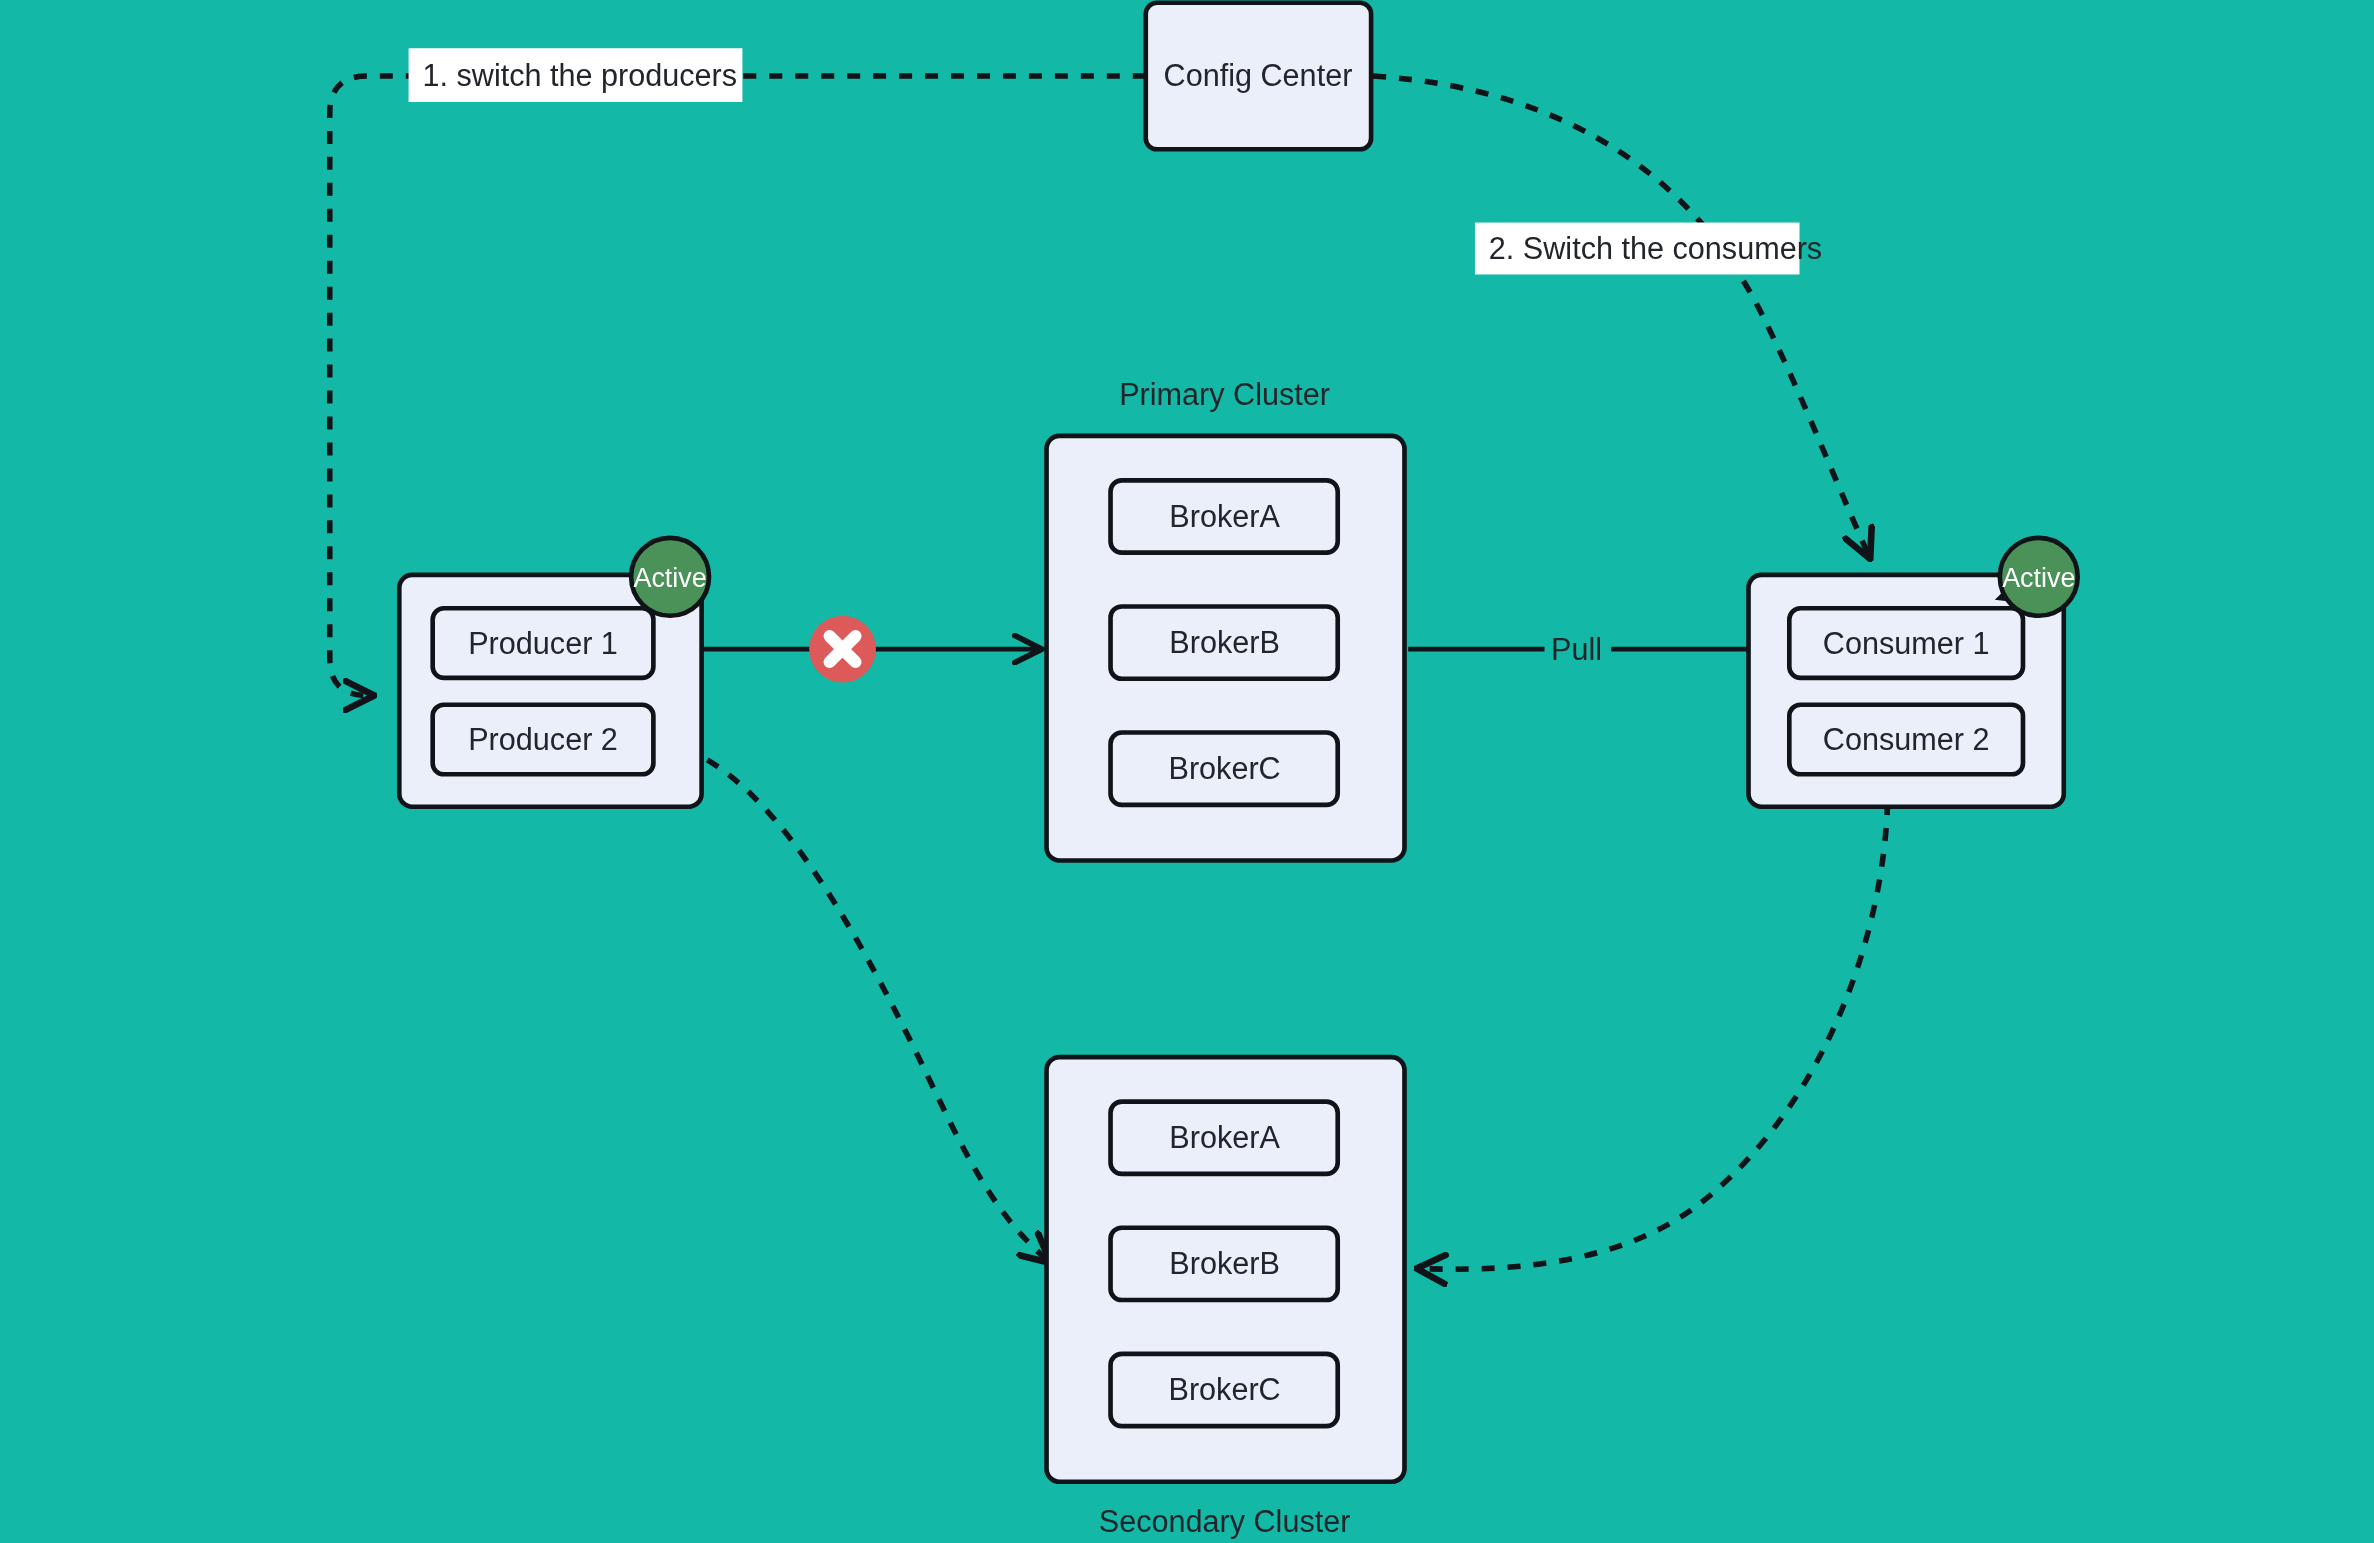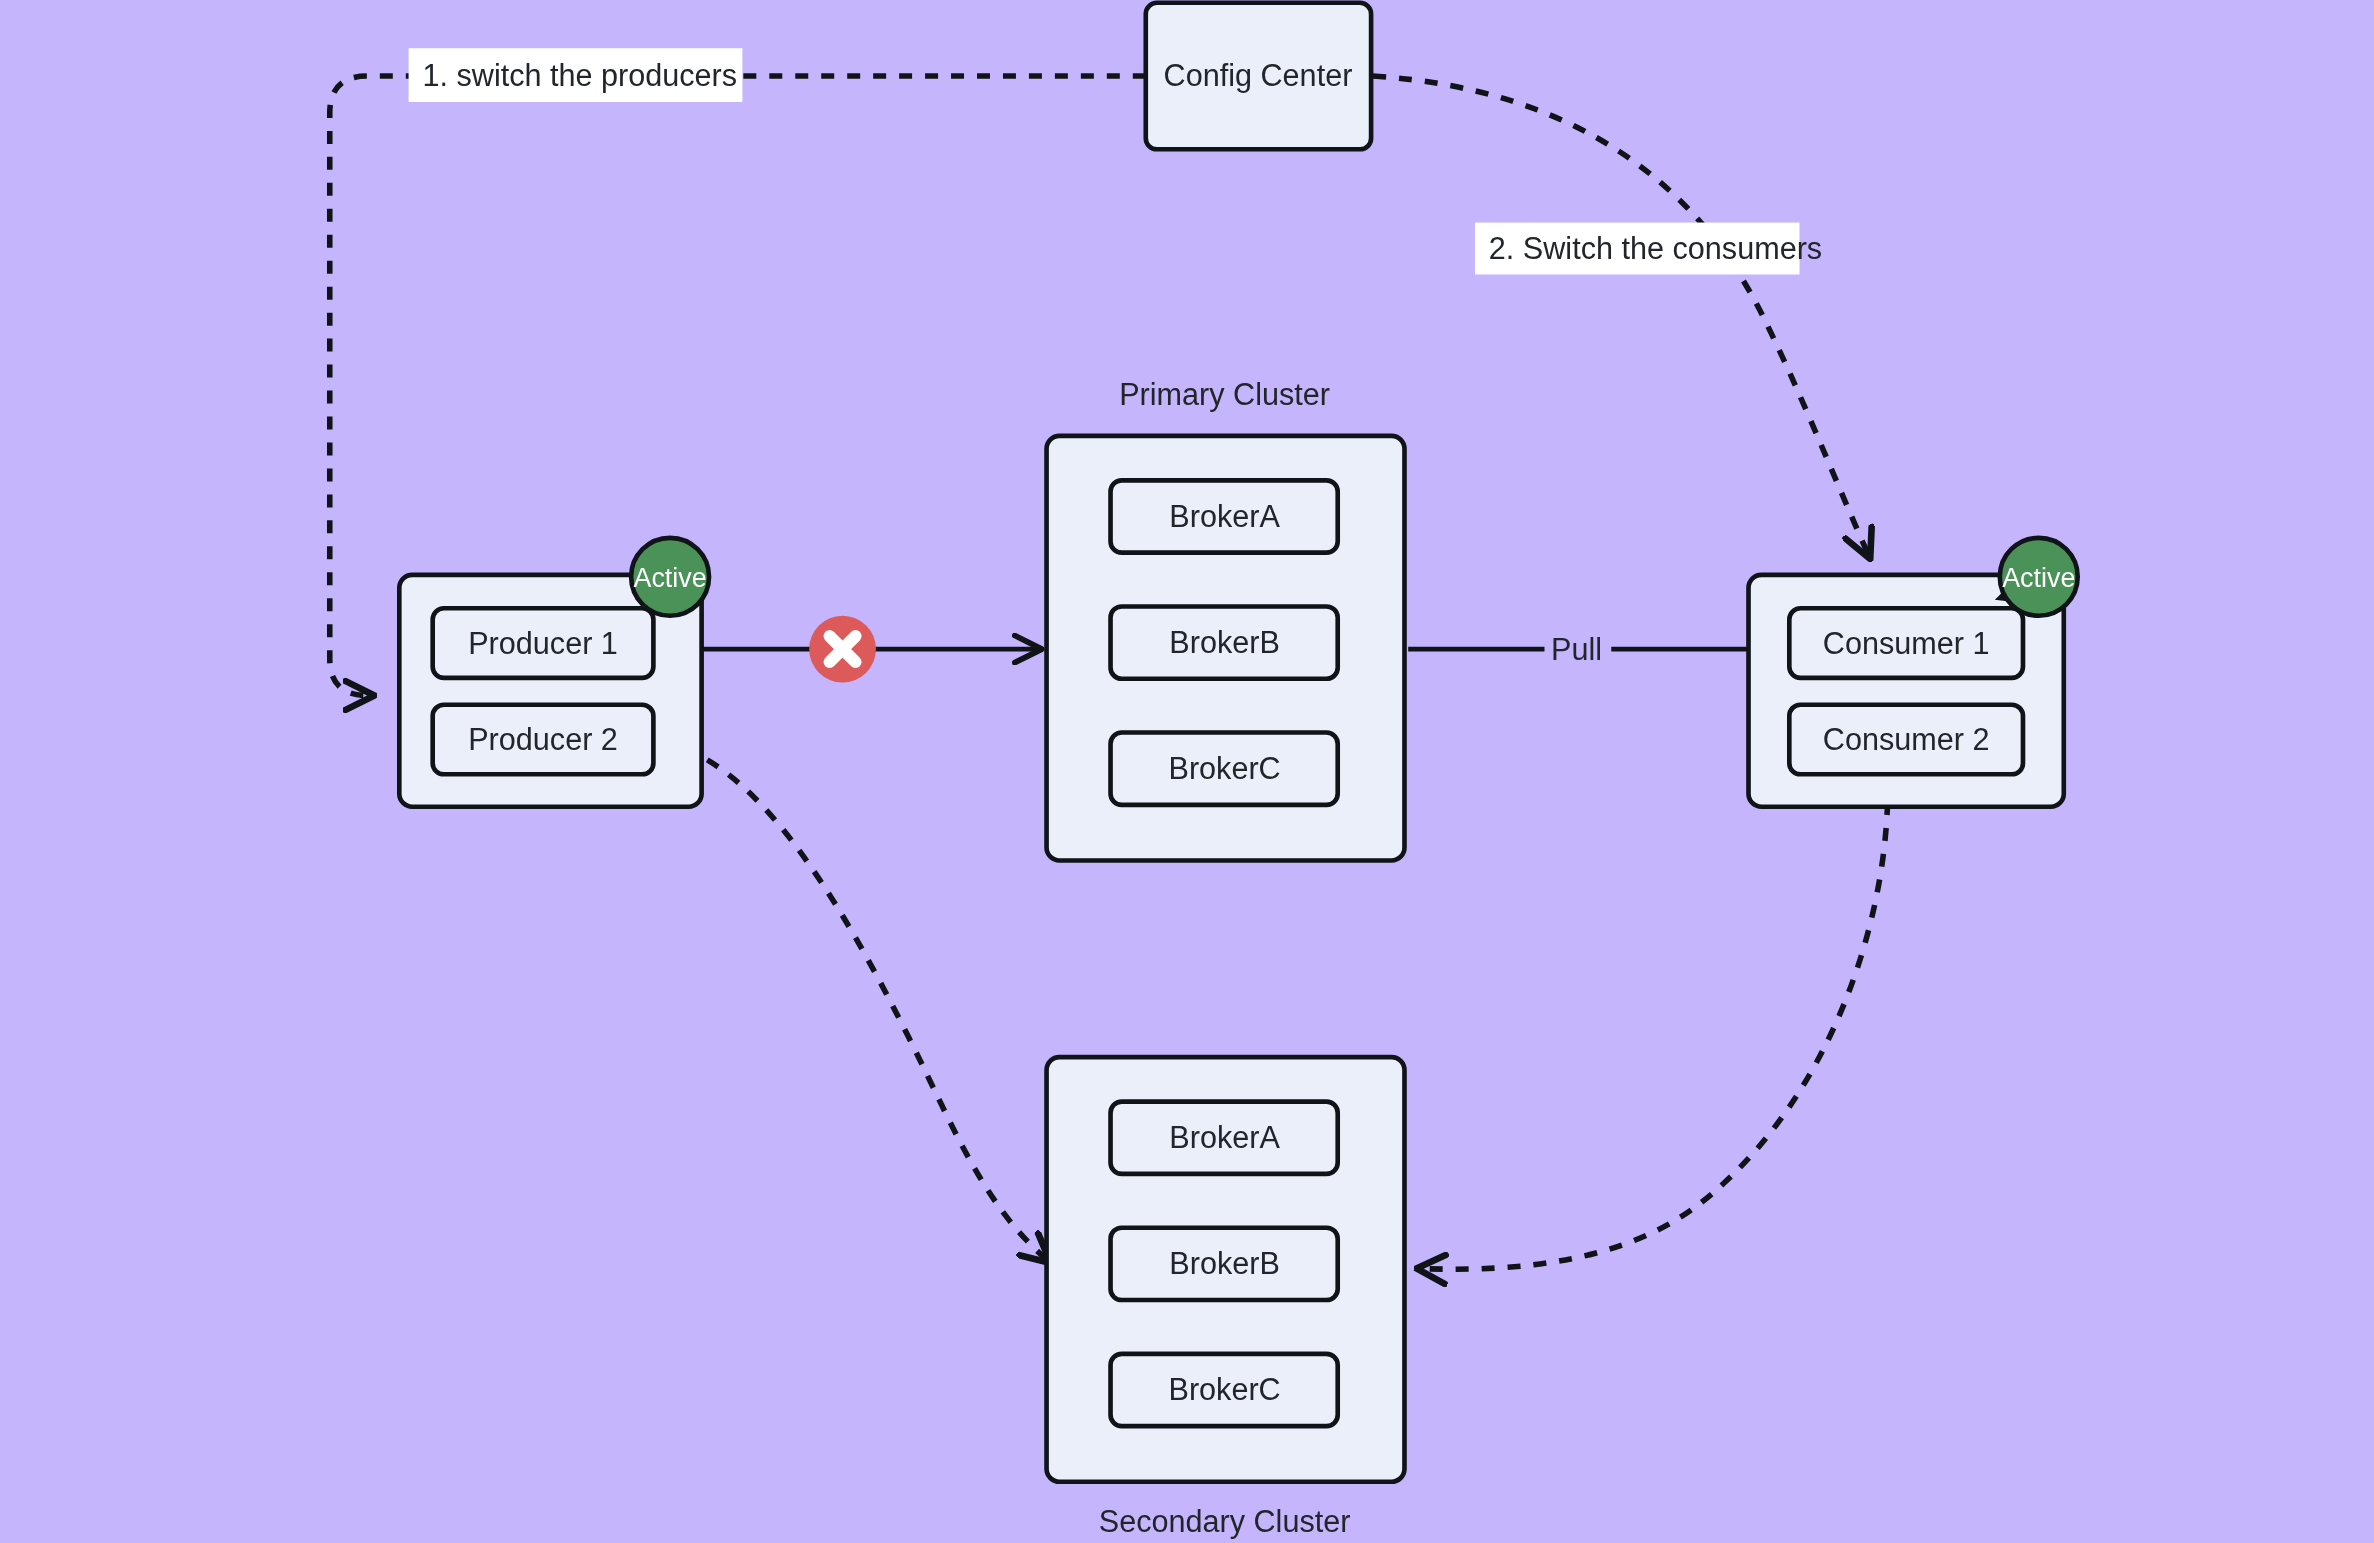--- a/index.html
+++ b/index.html
@@ -10,21 +10,21 @@
   body {
     width: 2375px;
     height: 1543px;
     overflow: hidden;
     font-family: "Liberation Sans", sans-serif;
   }
   #diagram-root {
     position: relative;
     width: 2375px;
     height: 1543px;
-    background: #c4b5fd;
+    background: #14b8a6;
   }
   svg.diagram {
     display: block;
     width: 2375px;
     height: 1543px;
   }
   .node-fill {
     fill: #eaeff9;
     stroke: #101418;
     stroke-width: 5;

